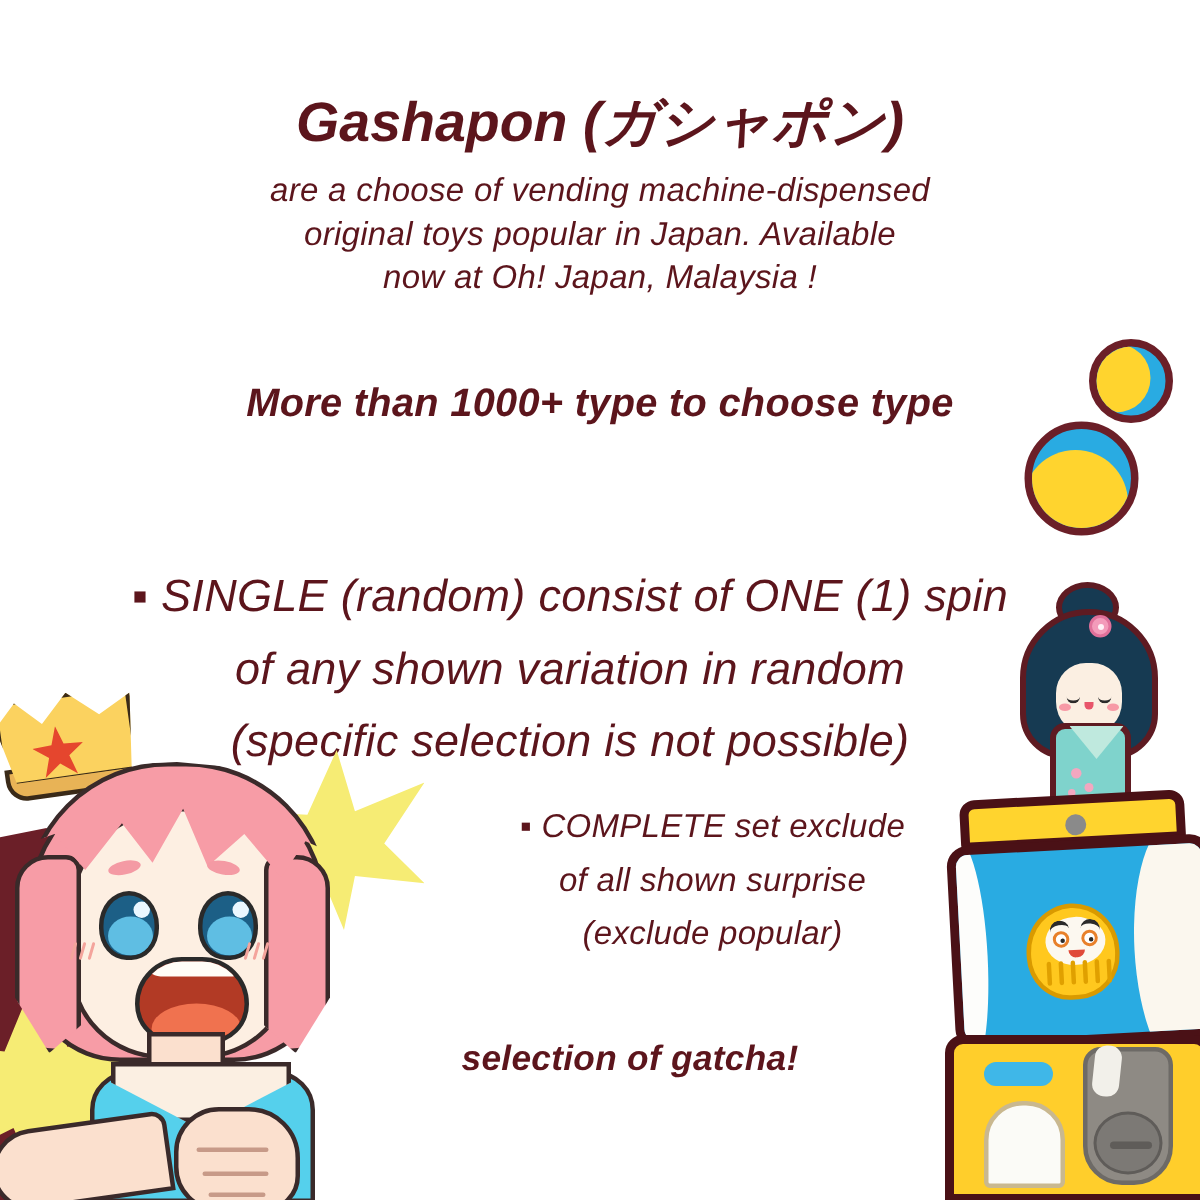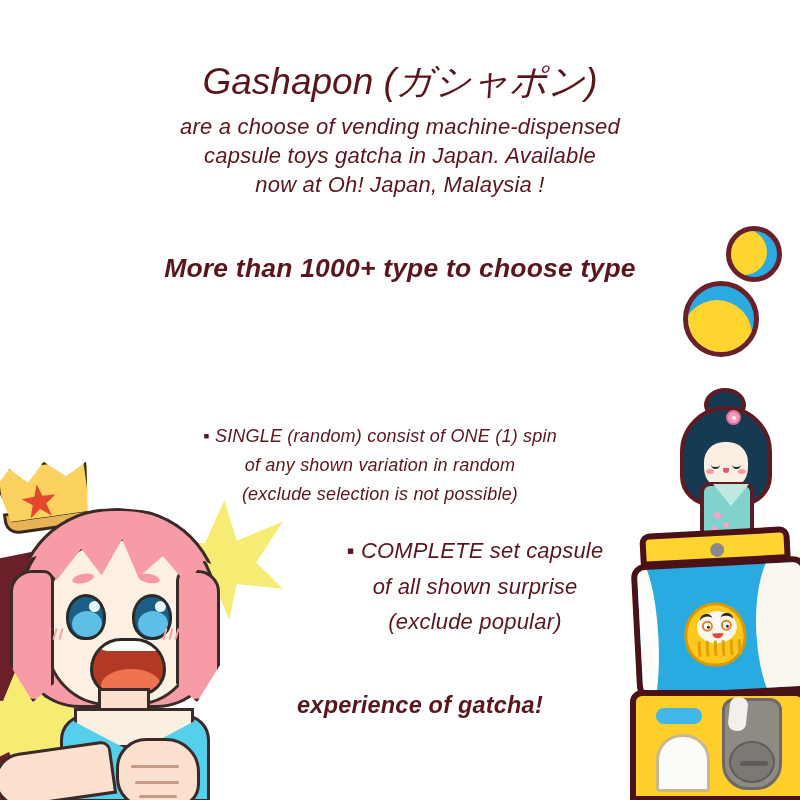--- a/index.html
+++ b/index.html
@@ -19,24 +19,24 @@
     position:absolute;left:-120px;top:-470px;
     width:1040px;height:1040px;border-radius:50%;
     background:#ffffff;border:14px solid #6B1F28;
     box-sizing:border-box;
   }
   .arc-mask{position:absolute;left:0;top:222px;width:800px;height:578px;background:#ffffff;}
 
   
   .txt{position:absolute;text-align:center;color:#5C151C;
        font-style:italic;letter-spacing:.2px;line-height:1.32;}
-  .title{left:0;right:0;top:58px;font-size:37px;font-weight:400;letter-spacing:0px;}
+  .title{left:0;right:0;top:58px;font-size:37px;font-weight:700;letter-spacing:0px;}
   .lede{left:90px;right:90px;top:112px;font-size:22px;}
   .hero{left:30px;right:30px;top:248px;font-size:26.5px;font-weight:700;line-height:1.55;}
-  .bullet-single{left:70px;right:110px;top:374px;font-size:18px;line-height:1.62;margin-top:48px;}
+  .bullet-single{left:70px;right:110px;top:374px;font-size:30px;line-height:1.62;}
   .bullet-complete{left:250px;right:100px;top:533px;font-size:22px;line-height:1.62;}
   .closer{left:190px;right:150px;top:687px;font-size:23.5px;font-weight:700;line-height:1.6;}
   .bline{display:block;white-space:nowrap;}
 
   
   .capsule{position:absolute;border-radius:50%;border:5px solid #6B1F28;
            background:#29ABE2;overflow:hidden;box-sizing:border-box;}
   .capsule .half{position:absolute;border-radius:50%;background:#FFD42E;}
   .cap-small{left:726px;top:226px;width:56px;height:56px;}
   .cap-small .half{left:-10px;top:-2px;width:46px;height:46px;}
@@ -191,42 +191,42 @@
 
   <div class="corner-yellow tl-y"></div>
   <div class="corner-yellow tr-y"></div>
   <div class="arc"></div>
   <div class="arc-mask"></div>
 
   <div class="txt title">Gashapon (ガシャポン)</div>
 
   <div class="txt lede">
     <span class="bline">are a choose of vending machine-dispensed</span>
-    <span class="bline">capsule toys gatcha in Japan. Available</span>
+    <span class="bline">original toys popular in Japan. Available</span>
     <span class="bline">now at Oh! Japan, Malaysia !</span>
   </div>
 
   <div class="txt hero">
     <span class="bline">More than 1000+ type to choose type</span>
   </div>
 
   <div class="txt bullet-single">
     <span class="bline"><span>▪</span> <span>SINGLE (random) consist of ONE (1) spin</span></span>
     <span class="bline">of any shown variation in random</span>
-    <span class="bline">(exclude selection is not possible)</span>
+    <span class="bline">(specific selection is not possible)</span>
   </div>
 
   <div class="txt bullet-complete">
-    <span class="bline"><span>▪</span> <span>COMPLETE set capsule</span></span>
+    <span class="bline"><span>▪</span> <span>COMPLETE set exclude</span></span>
     <span class="bline">of all shown surprise</span>
     <span class="bline">(exclude popular)</span>
   </div>
 
   <div class="txt closer">
-    <span class="bline">experience of gatcha!</span>
+    <span class="bline">selection of gatcha!</span>
   </div>
 
   <div class="capsule cap-small">
     <div class="half"></div>
   </div>
   <div class="capsule cap-big">
     <div class="half"></div>
   </div>
 
   <div class="doll">

